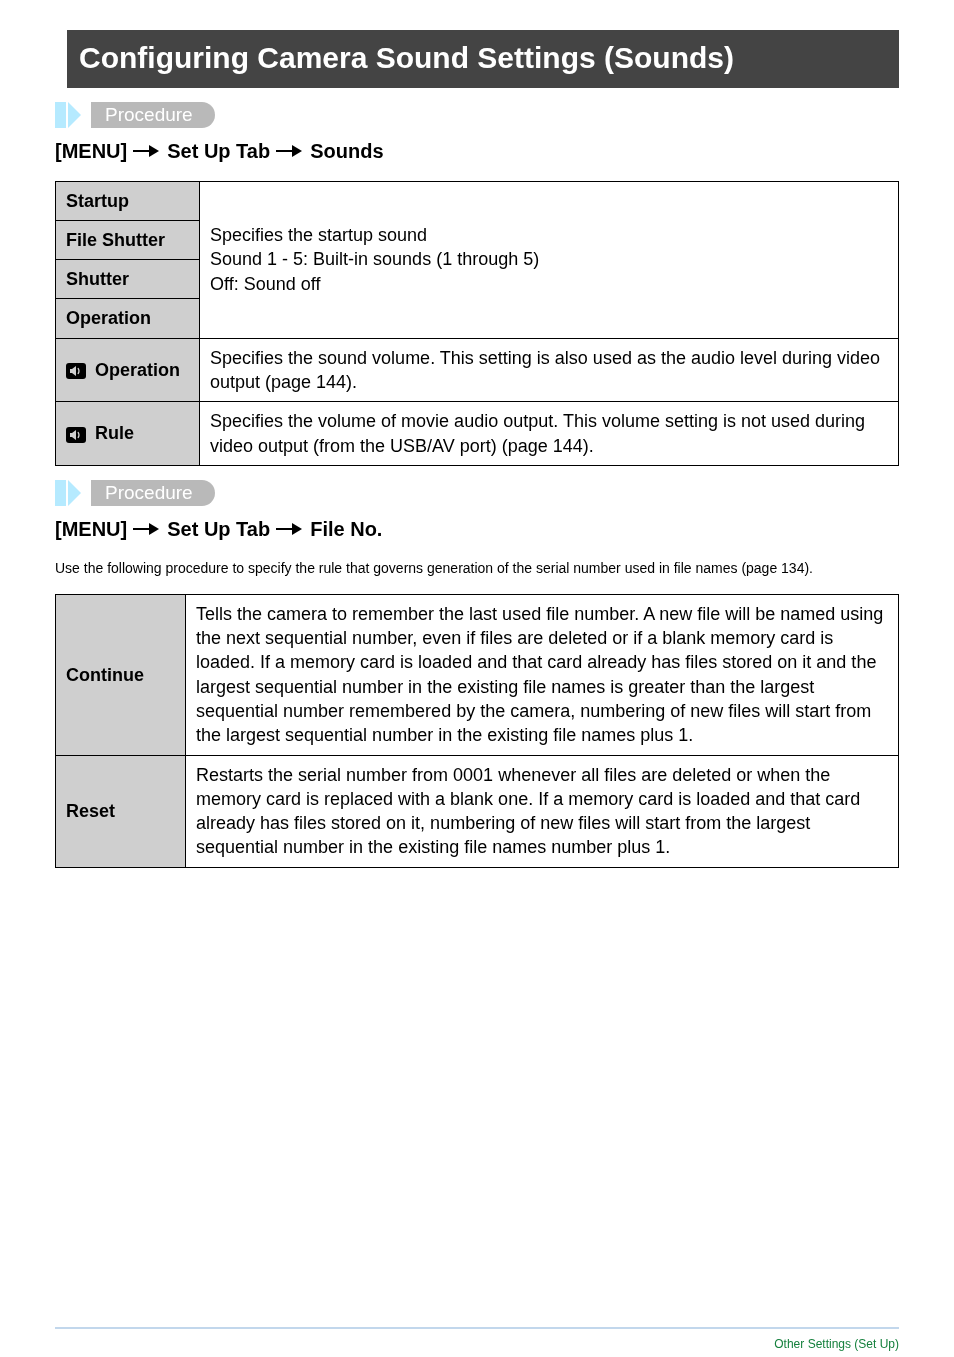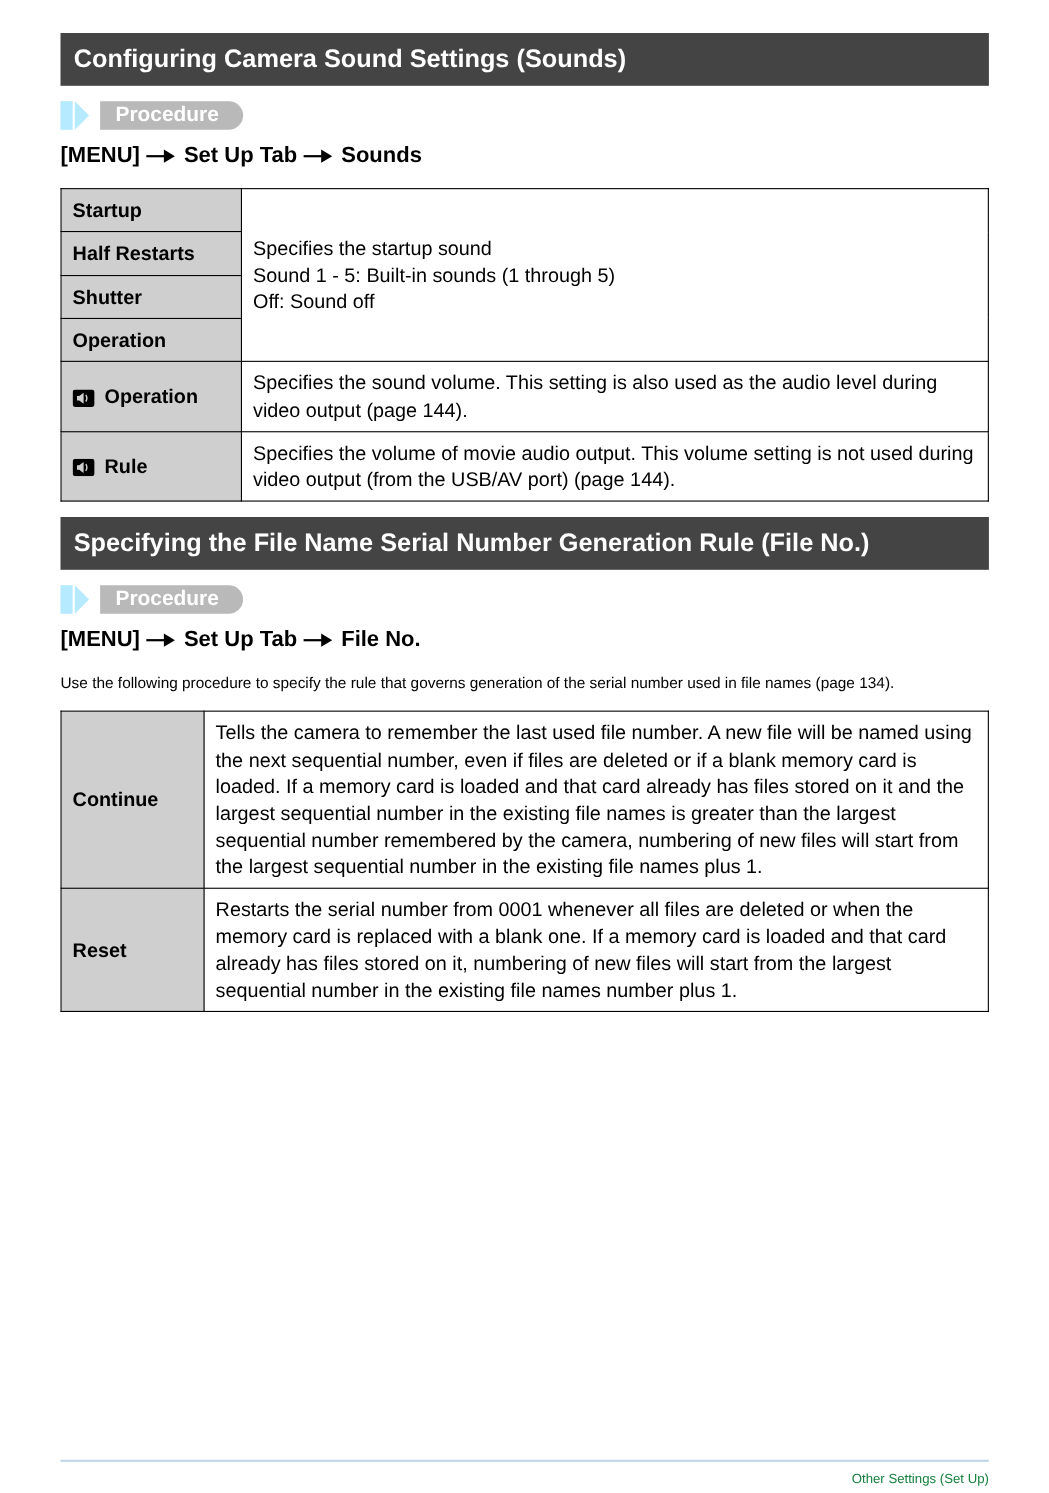--- a/index.html
+++ b/index.html
@@ -15,23 +15,23 @@
   .page {
     width: 954px;
     min-height: 1357px;
     padding: 30px 55px 0 55px;
     position: relative;
   }
   .section-bar {
     background: #444;
     color: #fff;
     font-weight: bold;
-    font-size: 23px;
+    font-size: 30px;
     padding: 8px 12px 9px 12px;
-    margin: 0 0 14px 0;
+    margin: 0 0 14px 12px;
   }
   .proc-row {
     display: flex;
     align-items: center;
     margin: 12px 0 10px 0;
   }
   .proc-bullet {
     width: 11px;
     height: 26px;
     background: #b5eaff;
@@ -41,21 +41,21 @@
     width: 0; height: 0;
     border-top: 13px solid transparent;
     border-bottom: 13px solid transparent;
     border-left: 13px solid #b5eaff;
     margin-right: 10px;
   }
   .proc-label {
     background: #b9b9b9;
     color: #fff;
     font-size: 19px;
-    font-weight: bold;
+    font-weight: normal;
     padding: 3px 22px 4px 14px;
     border-radius: 0 14px 14px 0;
     line-height: 1;
   }
   .menu-path {
     font-size: 20px;
     font-weight: bold;
     margin: 4px 0 16px 0;
     display: flex;
     align-items: center;
@@ -94,21 +94,21 @@
     padding: 7px 10px;
     font-size: 18px;
     vertical-align: middle;
     text-align: left;
   }
   table.spec th {
     background: #cfcfcf;
     font-weight: bold;
     white-space: nowrap;
   }
-  .col-label { width: 164px; }
+  .col-label { width: 144px; }
   .col-label-narrow { width: 130px; }
   .icon-vol {
     display: inline-block;
     vertical-align: middle;
     margin-right: 4px;
   }
   .bullet-note {
     font-size: 18px;
     margin: 2px 0 26px 2px;
   }
@@ -160,21 +160,21 @@
 
   <table class="spec">
     <tbody>
         <tr>
       <th class="col-label">Startup</th>
       <td rowspan="4" style="white-space: pre-line;">Specifies the startup sound
 Sound 1 - 5: Built-in sounds (1 through 5)
 Off: Sound off</td>
     </tr>
     <tr>
-      <th class="col-label">Half Restarts</th>
+      <th class="col-label">File Shutter</th>
     </tr>
     <tr>
       <th class="col-label">Shutter</th>
     </tr>
     <tr>
       <th class="col-label">Operation</th>
     </tr>
     <tr>
       <th class="col-label">
         <svg class="icon-vol" width="20" height="16" viewBox="0 0 20 16">
@@ -194,21 +194,20 @@
               <path d="M12 5 Q14 8 12 11" stroke="#cfcfcf" stroke-width="1.3" fill="none"></path>
             </svg>
         <span>Rule</span>
       </th>
       <td>Specifies the volume of movie audio output. This volume setting is not used during video output (from the USB/AV port) (page 144).</td>
     </tr>
   </tbody>
     </table>
 
 
-  <div class="section-bar">Specifying the File Name Serial Number Generation Rule (File No.)</div>
 
   <div class="proc-row">
     <div class="proc-bullet"></div>
     <div class="proc-bullet-tri"></div>
     <div class="proc-label">Procedure</div>
   </div>
 
   <div class="menu-path">
     <span>[MENU]</span>
     <span class="arrow"></span>

